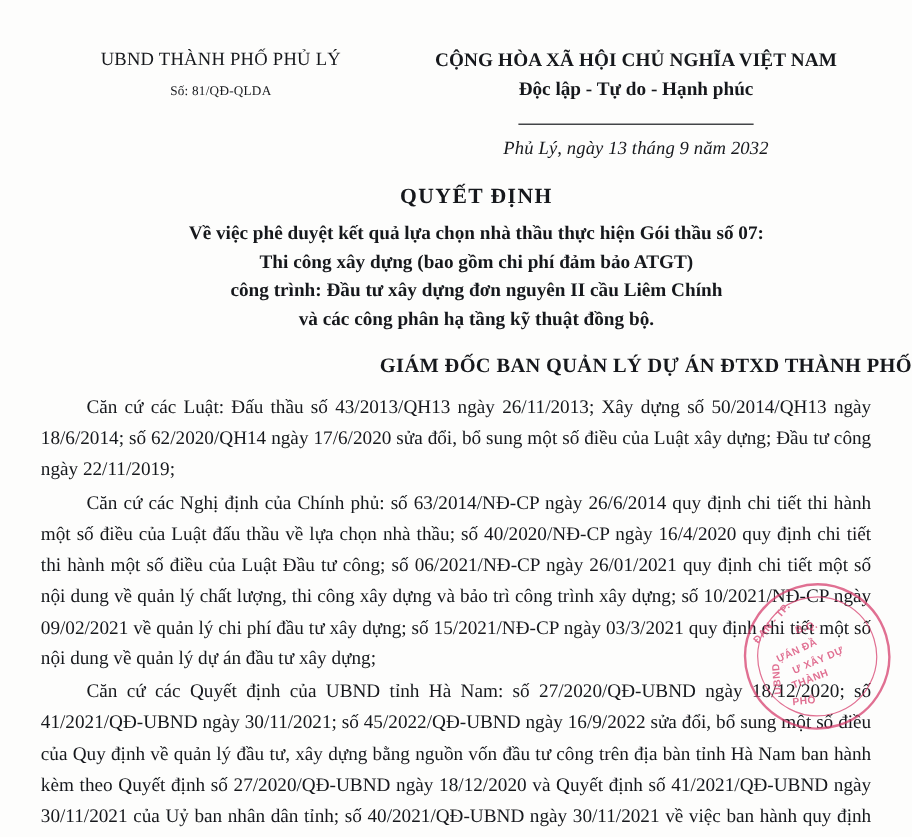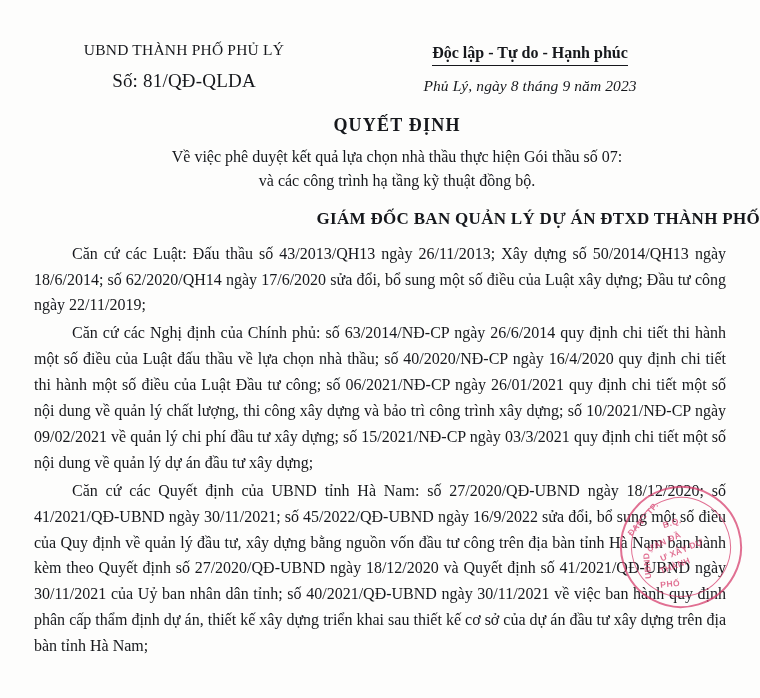--- a/index.html
+++ b/index.html
@@ -41,59 +41,59 @@
     line-height: 1.35;
   }
   .org-line2 {
     font-size: 16.5px;
     font-weight: bold;
     letter-spacing: 0.2px;
     line-height: 1.35;
     margin-top: 1px;
   }
   .doc-number {
-    font-size: 19px;
+    font-size: 11px;
     margin-top: 9px;
     letter-spacing: 0.2px;
   }
   .nation-line1 {
     font-size: 16px;
     font-weight: bold;
     letter-spacing: 0.1px;
     line-height: 1.35;
   }
   .nation-line2 {
     font-size: 16px;
     font-weight: bold;
     line-height: 1.35;
     margin-top: 2px;
     display: inline-block;
     border-bottom: 1.4px solid #16181c;
-    padding-bottom: 1px;
+    padding-bottom: 18px;
   }
   .place-date {
     font-size: 15.5px;
     font-style: italic;
     margin-top: 11px;
     letter-spacing: 0.1px;
   }
   .title-block {
     text-align: center;
     margin-top: 20px;
     margin-left: 34px;
   }
   .doc-title {
     font-size: 18px;
     font-weight: bold;
     letter-spacing: 1.2px;
   }
   .subtitle {
     margin-top: 9px;
     font-size: 16px;
-    font-weight: normal;
+    font-weight: bold;
     line-height: 1.5;
     padding: 0 44px;
   }
   .section-head {
     text-align: right;
     font-size: 17px;
     font-weight: bold;
     letter-spacing: 0.3px;
     margin-top: 16px;
   }
@@ -150,30 +150,33 @@
 <body>
 
 <div class="page">
 
   <div class="header">
     <div class="header-left">
       <div class="org-line1">UBND THÀNH PHỐ PHỦ LÝ</div>
       <div class="doc-number">Số: 81/QĐ-QLDA</div>
     </div>
     <div class="header-right">
+      <div class="nation-line1">CỘNG HÒA XÃ HỘI CHỦ NGHĨA VIỆT NAM</div>
       <div class="nation-line2">Độc lập - Tự do - Hạnh phúc</div>
-      <div class="place-date">Phủ Lý, ngày 8 tháng 9 năm 2023</div>
+      <div class="place-date">Phủ Lý, ngày 13 tháng 9 năm 2032</div>
     </div>
   </div>
 
   <div class="title-block">
     <div class="doc-title">QUYẾT ĐỊNH</div>
     <div class="subtitle">
       <div>Về việc phê duyệt kết quả lựa chọn nhà thầu thực hiện Gói thầu số 07:</div>
-      <div>và các công trình hạ tầng kỹ thuật đồng bộ.</div>
+      <div>Thi công xây dựng (bao gồm chi phí đảm bảo ATGT)</div>
+      <div>công trình: Đầu tư xây dựng đơn nguyên II cầu Liêm Chính</div>
+      <div>và các công phân hạ tầng kỹ thuật đồng bộ.</div>
     </div>
     <div class="section-head">GIÁM ĐỐC BAN QUẢN LÝ DỰ ÁN ĐTXD THÀNH PHỐ</div>
   </div>
 
   <div class="body">
     <p class="para">Căn cứ các Luật: Đấu thầu số 43/2013/QH13 ngày 26/11/2013; Xây dựng số 50/2014/QH13 ngày 18/6/2014; số 62/2020/QH14 ngày 17/6/2020 sửa đổi, bổ sung một số điều của Luật xây dựng; Đầu tư công ngày 22/11/2019;</p>
     <p class="para">Căn cứ các Nghị định của Chính phủ: số 63/2014/NĐ-CP ngày 26/6/2014 quy định chi tiết thi hành một số điều của Luật đấu thầu về lựa chọn nhà thầu; số 40/2020/NĐ-CP ngày 16/4/2020 quy định chi tiết thi hành một số điều của Luật Đầu tư công; số 06/2021/NĐ-CP ngày 26/01/2021 quy định chi tiết một số nội dung về quản lý chất lượng, thi công xây dựng và bảo trì công trình xây dựng; số 10/2021/NĐ-CP ngày 09/02/2021 về quản lý chi phí đầu tư xây dựng; số 15/2021/NĐ-CP ngày 03/3/2021 quy định chi tiết một số nội dung về quản lý dự án đầu tư xây dựng;</p>
     <p class="para">Căn cứ các Quyết định của UBND tỉnh Hà Nam: số 27/2020/QĐ-UBND ngày 18/12/2020; số 41/2021/QĐ-UBND ngày 30/11/2021; số 45/2022/QĐ-UBND ngày 16/9/2022 sửa đổi, bổ sung một số điều của Quy định về quản lý đầu tư, xây dựng bằng nguồn vốn đầu tư công trên địa bàn tỉnh Hà Nam ban hành kèm theo Quyết định số 27/2020/QĐ-UBND ngày 18/12/2020 và Quyết định số 41/2021/QĐ-UBND ngày 30/11/2021 của Uỷ ban nhân dân tỉnh; số 40/2021/QĐ-UBND ngày 30/11/2021 về việc ban hành quy định phân cấp thẩm định dự án, thiết kế xây dựng triển khai sau thiết kế cơ sở của dự án đầu tư xây dựng trên địa bàn tỉnh Hà Nam;</p>
   </div>
 

